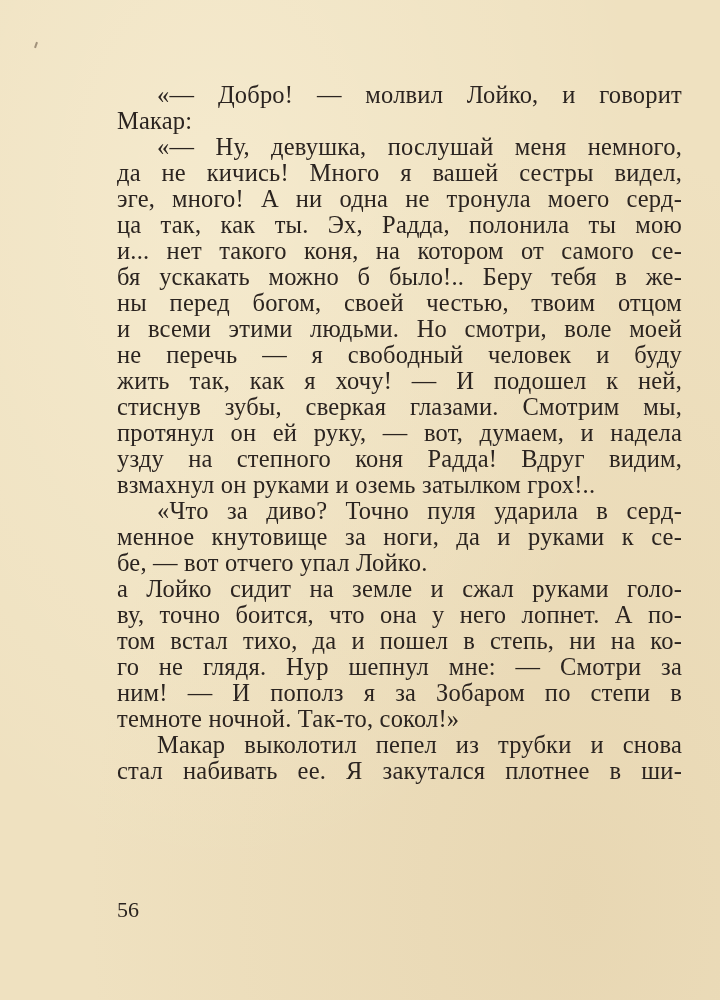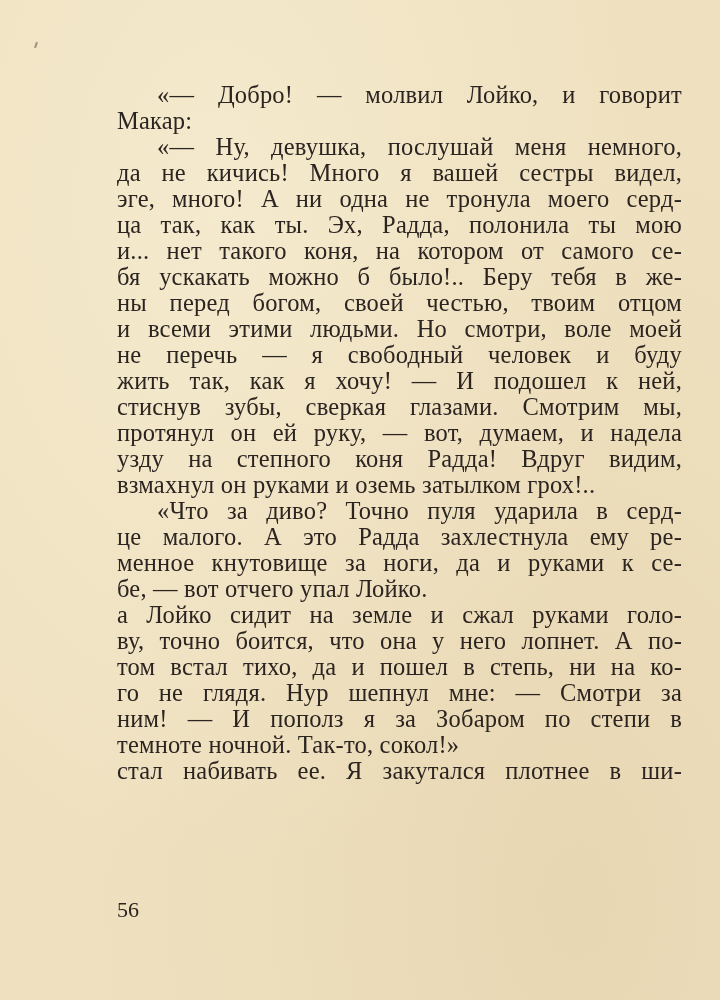--- a/index.html
+++ b/index.html
@@ -72,25 +72,25 @@
     <span class="line">бя ускакать можно б было!.. Беру тебя в же-</span>
     <span class="line">ны перед богом, своей честью, твоим отцом</span>
     <span class="line">и всеми этими людьми. Но смотри, воле моей</span>
     <span class="line">не перечь — я свободный человек и буду</span>
     <span class="line">жить так, как я хочу! — И подошел к ней,</span>
     <span class="line">стиснув зубы, сверкая глазами. Смотрим мы,</span>
     <span class="line">протянул он ей руку, — вот, думаем, и надела</span>
     <span class="line">узду на степного коня Радда! Вдруг видим,</span>
     <span class="line last">взмахнул он руками и оземь затылком грох!..</span>
     <span class="line indent">«Что за диво? Точно пуля ударила в серд-</span>
-    <span class="line">це малого. А это Радда захлестнула ему ре-</span>
     <span class="line">менное кнутовище за ноги, да и руками к се-</span>
     <span class="line last">бе, — вот отчего упал Лойко.</span>
     <span class="line">а Лойко сидит на земле и сжал руками голо-</span>
     <span class="line">ву, точно боится, что она у него лопнет. А по-</span>
     <span class="line">том встал тихо, да и пошел в степь, ни на ко-</span>
     <span class="line">го не глядя. Нур шепнул мне: — Смотри за</span>
     <span class="line">ним! — И пополз я за Зобаром по степи в</span>
     <span class="line last">темноте ночной. Так-то, сокол!»</span>
+    <span class="line indent">Макар выколотил пепел из трубки и снова</span>
     <span class="line">стал набивать ее. Я закутался плотнее в ши-</span>
   </div>
 
 <div class="page-number">56</div>
 
 </body></html>

